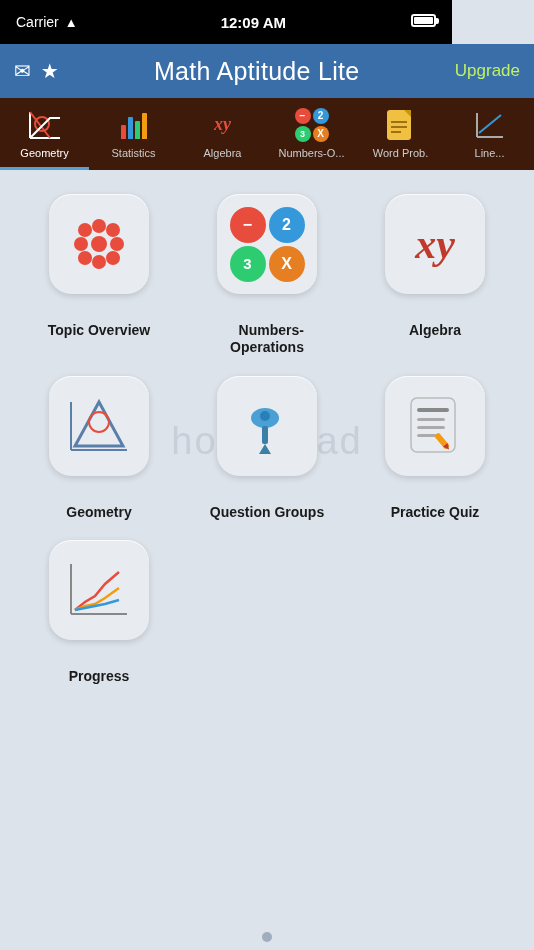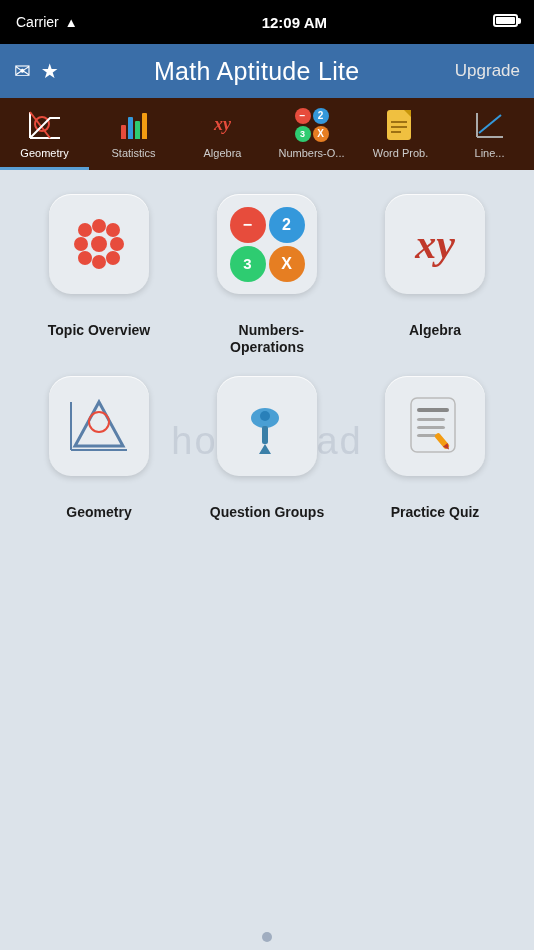--- a/index.html
+++ b/index.html
@@ -8,21 +8,21 @@
       width: 534px;
       height: 950px;
       font-family: -apple-system, 'Helvetica Neue', Arial, sans-serif;
       background: #dce3ea;
       overflow: hidden;
       position: relative;
     }
 
     
     .status-bar {
-      width: 534px;
+      width: 452px;
       height: 44px;
       background: #000;
       display: flex;
       align-items: center;
       justify-content: space-between;
       padding: 0 16px;
       color: #fff;
       font-size: 14px;
       font-weight: 500;
     }
@@ -69,21 +69,21 @@
       font-size: 20px;
       cursor: pointer;
     }
     .header-title {
       color: #fff;
       font-size: 25px;
       font-weight: 400;
       letter-spacing: 0.3px;
     }
     .header-upgrade {
-      color: #e5e5e5;
+      color: #bef264;
       font-size: 17px;
       font-weight: 400;
       cursor: pointer;
     }
 
     
     .tab-bar {
       width: 534px;
       height: 72px;
       background: #3d1a0a;
@@ -399,16 +399,28 @@
         <rect x="12" y="32" width="28" height="3" rx="2" fill="#aaa"></rect>
         <rect x="12" y="40" width="20" height="3" rx="2" fill="#aaa"></rect>
 
         <rect x="34" y="38" width="6" height="18" rx="2" fill="#f39c12" transform="rotate(-40 37 47)"></rect>
         <polygon points="34,52 40,52 37,58" fill="#c0392b" transform="rotate(-40 37 47)"></polygon>
       </svg>
     </div>
     <span class="grid-label">Practice Quiz</span>
   </div>
 
+  <div class="grid-item">
+    <div class="grid-icon">
+      <svg width="64" height="60" viewBox="0 0 64 60">
+        <line x1="4" y1="54" x2="60" y2="54" stroke="#888" stroke-width="2"></line>
+        <line x1="4" y1="54" x2="4" y2="4" stroke="#888" stroke-width="2"></line>
+        <polyline points="8,50 18,42 28,36 38,24 52,12" fill="none" stroke="#e74c3c" stroke-width="2.5"></polyline>
+        <polyline points="8,50 18,46 28,44 38,38 52,28" fill="none" stroke="#f39c12" stroke-width="2.5"></polyline>
+        <polyline points="8,50 18,48 28,46 38,44 52,40" fill="none" stroke="#3498db" stroke-width="2.5"></polyline>
+      </svg>
+    </div>
+    <span class="grid-label">Progress</span>
+  </div>
 
 </div>
 
 <div class="bottom-indicator"></div>
 
 </body></html>

